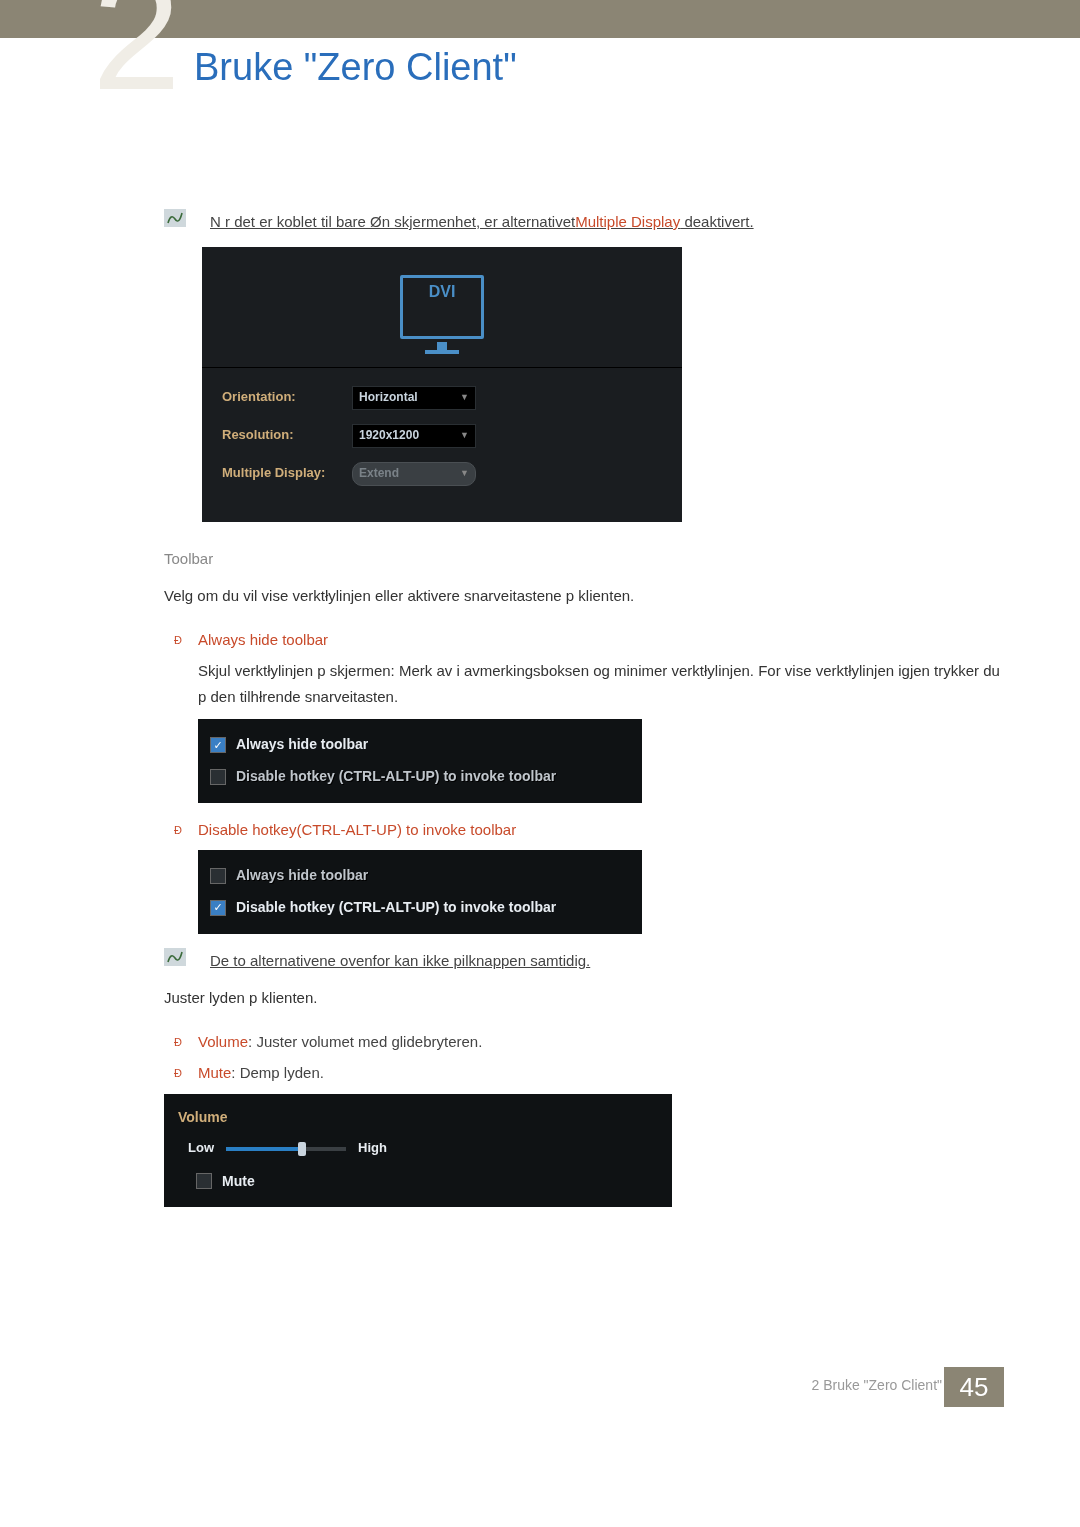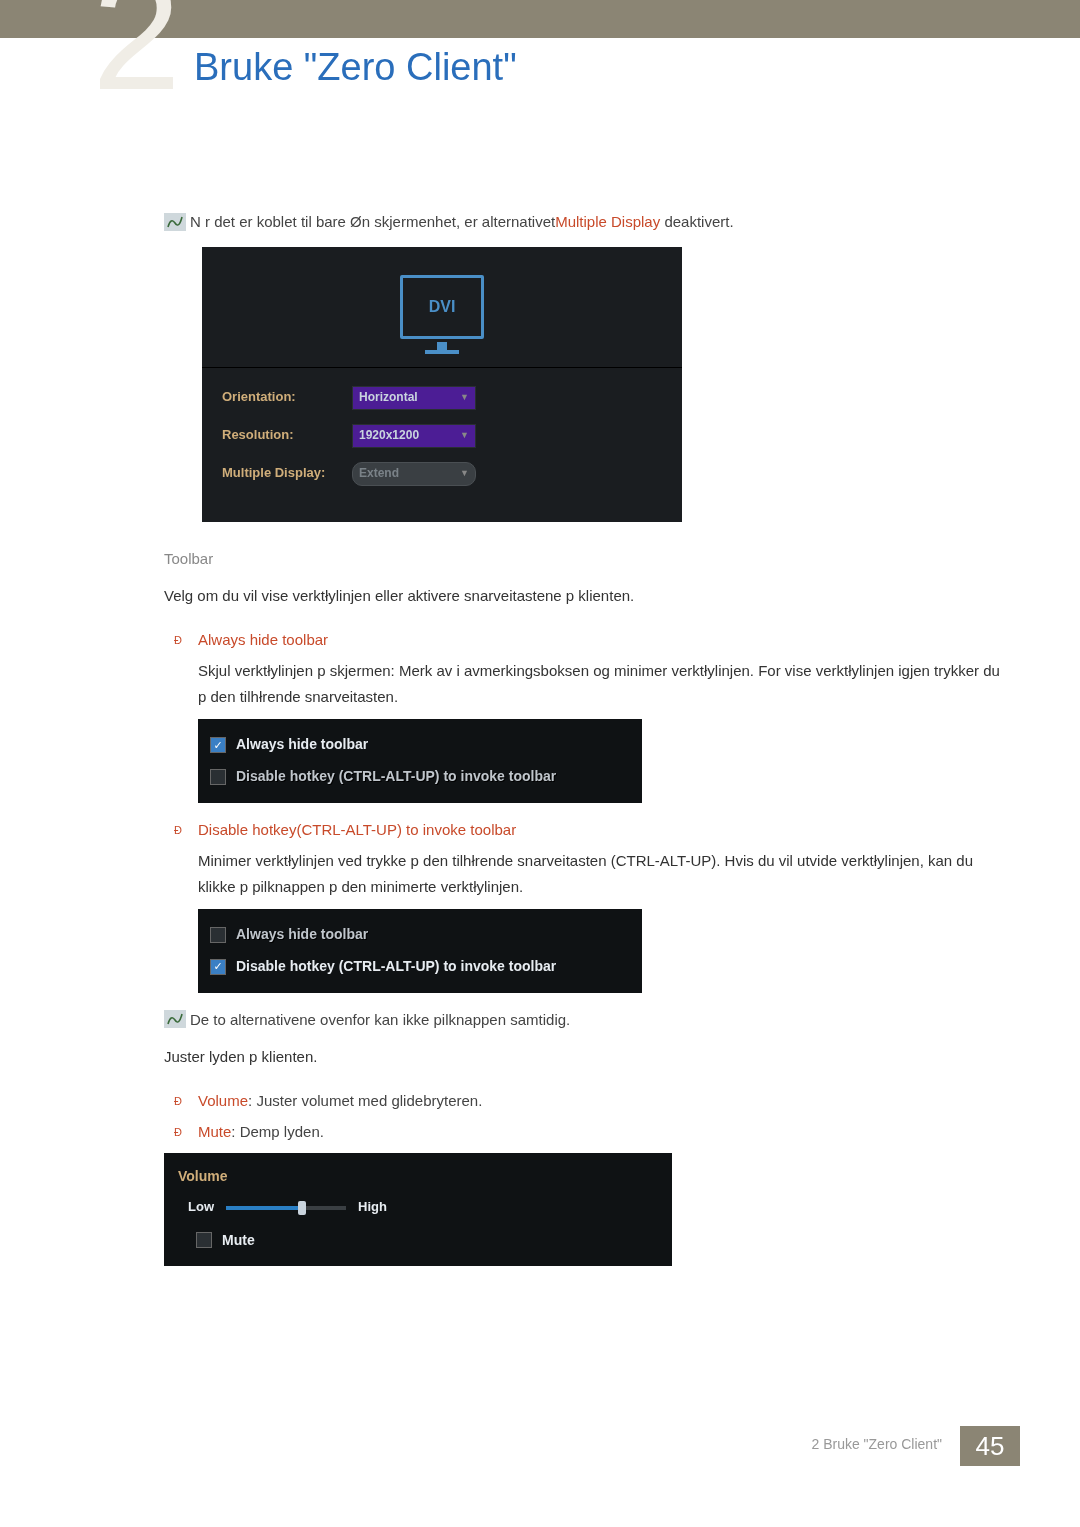--- a/index.html
+++ b/index.html
@@ -39,23 +39,24 @@
   }
   .content {
     margin-left: 56px;
     margin-top: 120px;
     font-size: 15px;
     color: #444;
     line-height: 1.7;
   }
   .note-row {
     display: flex;
-    align-items: center;
-    gap: 4px;
+    align-items: flex-start;
+    gap: 24px;
     margin-bottom: 12px;
+    text-decoration: underline;
   }
   .note-icon {
     width: 22px;
     height: 18px;
     background: #cfd8dc;
     display: flex;
     align-items: center;
     justify-content: center;
     color: #3a5a3a;
     font-size: 12px;
@@ -77,21 +78,21 @@
     justify-content: center;
     border-bottom: 1px solid #000;
   }
   .monitor {
     width: 78px;
     height: 58px;
     border: 3px solid #4a8fc7;
     border-radius: 2px;
     position: relative;
     display: flex;
-    align-items: center;
+    align-items: flex-start;
     justify-content: center;
   }
   .monitor-label {
     color: #4a8fc7;
     font-weight: bold;
     font-size: 16px;
   }
   .monitor-stand {
     position: absolute;
     bottom: -14px;
@@ -120,21 +121,21 @@
   }
   .srow-label {
     width: 130px;
     color: #d0ae7a;
     font-weight: bold;
     font-size: 13px;
   }
   .srow-select {
     width: 110px;
     height: 22px;
-    background: #4c1d95;
+    background: #000000;
     color: #c9d4de;
     font-size: 12px;
     font-weight: bold;
     padding: 0 6px;
     display: flex;
     align-items: center;
     justify-content: space-between;
     border: 1px solid #2a2f33;
   }
   .srow-select.disabled {
@@ -274,21 +275,21 @@
   }
   .footer-text {
     position: absolute;
     right: 78px;
     top: 10px;
     color: #999;
     font-size: 14px;
   }
   .footer-num {
     position: absolute;
-    right: 0;
+    right: 16px;
     top: 0;
     width: 60px;
     height: 40px;
     background: #8b8574;
     color: #fff;
     font-size: 26px;
     display: flex;
     align-items: center;
     justify-content: center;
   }
@@ -366,21 +367,20 @@
       <div class="check-row">
         <div class="checkbox"></div>
         <div class="check-label dim">Disable hotkey (CTRL-ALT-UP) to invoke toolbar</div>
       </div>
     </div>
 
     <div class="bullet-row">
       <div class="bullet-sym">Ð</div>
       <div class="bullet-text red">Disable hotkey(CTRL-ALT-UP) to invoke toolbar</div>
     </div>
-    <div class="bullet-body">Minimer verktłylinjen ved   trykke p  den tilhłrende snarveitasten (CTRL-ALT-UP). Hvis du vil utvide verktłylinjen, kan du klikke p  pilknappen p  den minimerte verktłylinjen.</div>
 
     <div class="toolbar-shot">
       <div class="check-row">
         <div class="checkbox"></div>
         <div class="check-label dim">Always hide toolbar</div>
       </div>
       <div class="check-row">
         <div class="checkbox checked">✓</div>
         <div class="check-label">Disable hotkey (CTRL-ALT-UP) to invoke toolbar</div>
       </div>

